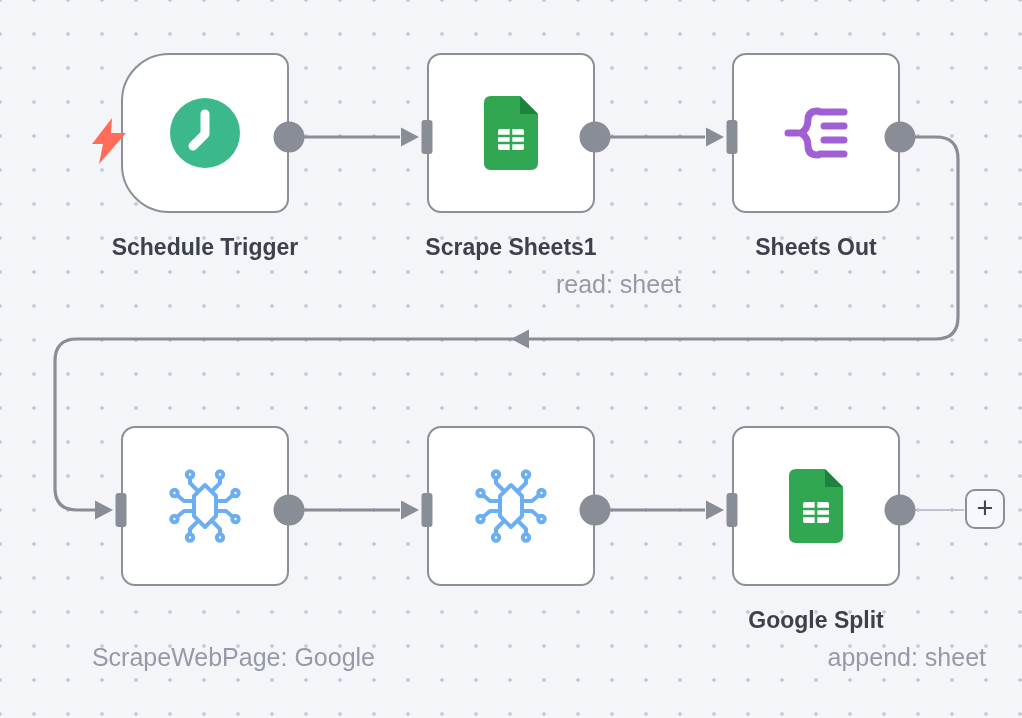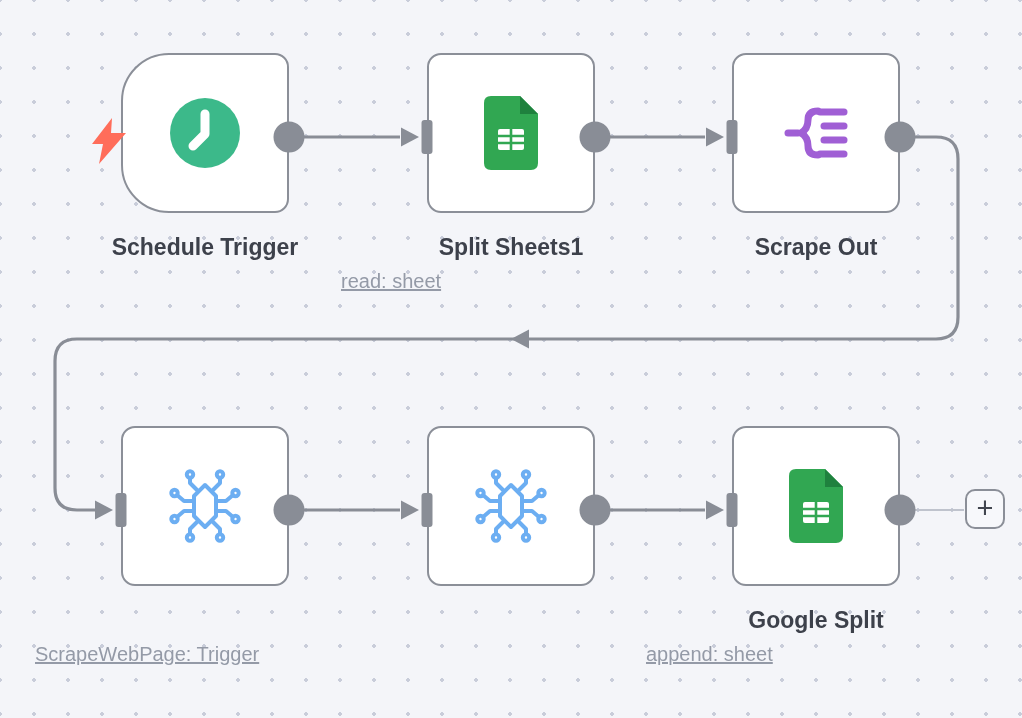--- a/index.html
+++ b/index.html
@@ -24,23 +24,22 @@
     cursor:pointer;
   }
   .trigger .node-box{border-radius:48px 14px 14px 48px;}
   .node-label{
     position:absolute;top:181px;left:-86px;width:340px;
     text-align:center;font-size:23px;font-weight:600;color:#3d414b;
     white-space:nowrap;
   }
   .node-subtitle{
     position:absolute;top:217px;left:-86px;width:340px;
-    text-align:left;font-size:20px;font-weight:400;color:#949aa7;
+    text-align:right;font-size:25px;font-weight:400;color:#949aa7;
     white-space:nowrap;
-    text-decoration:underline;
   }
   .wires{position:absolute;inset:0;z-index:2;pointer-events:none;}
   .bolt{position:absolute;left:92px;top:118px;z-index:2;}
   .add-btn{
     position:absolute;left:965px;top:489px;width:40px;height:40px;
     border:2.5px solid #8b8f98;border-radius:10px;
     background:#f7f8fb;box-sizing:border-box;
     display:flex;align-items:center;justify-content:center;
     font-size:29px;line-height:1;color:#42464f;
     z-index:3;cursor:pointer;padding-bottom:2px;
@@ -70,38 +69,38 @@
 
   <div class="node" style="left:427px;top:53px">
     <div class="node-box">
       <svg width="54" height="74" viewBox="0 0 54 74">
         <path d="M7 0 H36 L54 18 V67 Q54 74 47 74 H7 Q0 74 0 67 V7 Q0 0 7 0 Z" fill="#31a752"></path>
         <path d="M36 0 L54 18 H36 Z" fill="#1f813e"></path>
         <rect x="14" y="33" width="26" height="21" rx="2" fill="#ffffff"></rect>
         <path d="M14 40 H40 M14 47 H40 M27 33 V54" stroke="#31a752" stroke-width="2.6" fill="none"></path>
       </svg>
     </div>
-    <div class="node-label">Split Sheets1</div>
+    <div class="node-label">Scrape Sheets1</div>
     <div class="node-subtitle">read: sheet</div>
   </div>
 
   <div class="node" style="left:732px;top:53px">
     <div class="node-box">
       <svg width="64" height="56" viewBox="0 0 64 56">
         <g fill="none" stroke="#a05fd5" stroke-width="7" stroke-linecap="round">
           <path d="M4 28 H14"></path>
           <path d="M34 6 Q24 6 24 15 Q24 24 17 28 Q24 32 24 41 Q24 50 34 50"></path>
           <path d="M36 7 H60"></path>
           <path d="M40 21 H60"></path>
           <path d="M40 35 H60"></path>
           <path d="M36 49 H60"></path>
         </g>
       </svg>
     </div>
-    <div class="node-label">Scrape Out</div>
+    <div class="node-label">Sheets Out</div>
     <div class="node-subtitle"></div>
   </div>
 
   <div class="node" style="left:121px;top:426px">
     <div class="node-box">
       <svg width="78" height="78" viewBox="0 0 78 78">
         <g fill="none" stroke="#6caef2" stroke-width="4" stroke-linecap="round" stroke-linejoin="round">
           <path d="M39 18 L50 29 V49 L39 60 L28 49 V29 Z"></path>
           <path d="M46 24 L54 16 V11"></path>
             <circle cx="54" cy="7.5" r="3.2"></circle>
@@ -115,21 +114,21 @@
             <circle cx="24" cy="7.5" r="3.2"></circle>
           <path d="M28 34 H18 L11 28"></path>
             <circle cx="8.5" cy="26" r="3.2"></circle>
           <path d="M28 44 H18 L11 50"></path>
             <circle cx="8.5" cy="52" r="3.2"></circle>
           <path d="M32 54 L24 62 V67"></path>
             <circle cx="24" cy="70.5" r="3.2"></circle>
         </g>
       </svg>
     </div>
-    <div class="node-subtitle">ScrapeWebPage: Trigger</div>
+    <div class="node-subtitle">ScrapeWebPage: Google</div>
   </div>
 
   <div class="node" style="left:427px;top:426px">
     <div class="node-box">
       <svg width="78" height="78" viewBox="0 0 78 78">
         <g fill="none" stroke="#6caef2" stroke-width="4" stroke-linecap="round" stroke-linejoin="round">
           <path d="M39 18 L50 29 V49 L39 60 L28 49 V29 Z"></path>
           <path d="M46 24 L54 16 V11"></path>
             <circle cx="54" cy="7.5" r="3.2"></circle>
           <path d="M50 34 H60 L67 28"></path>

